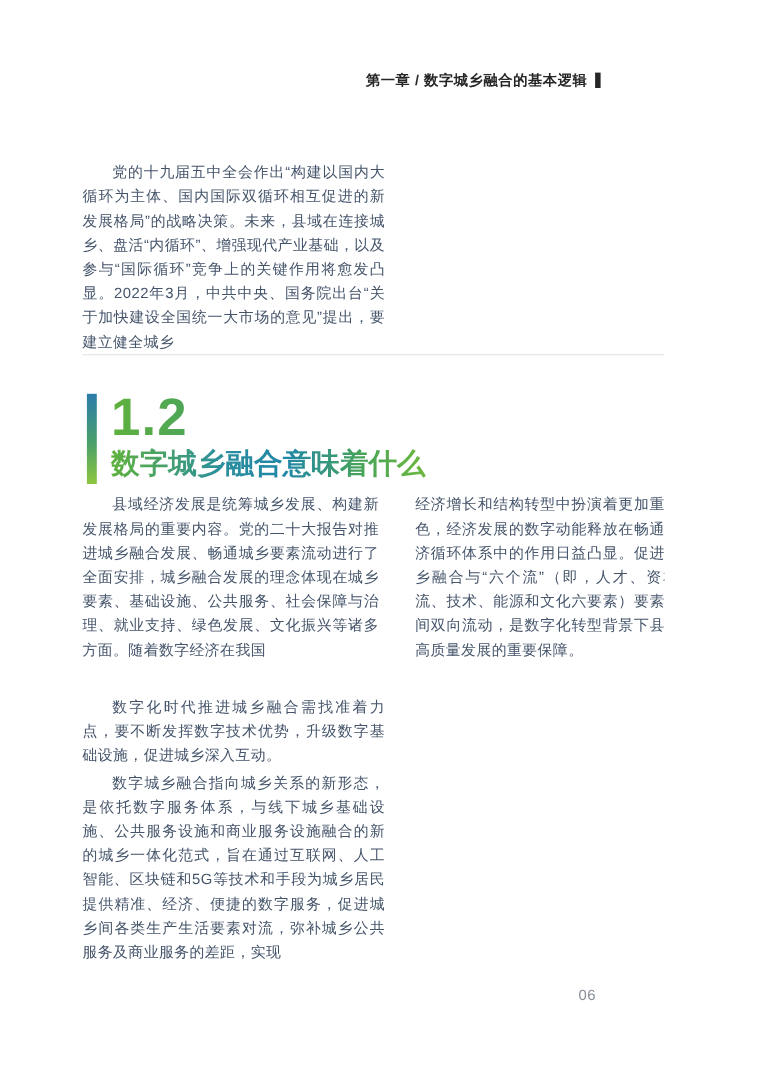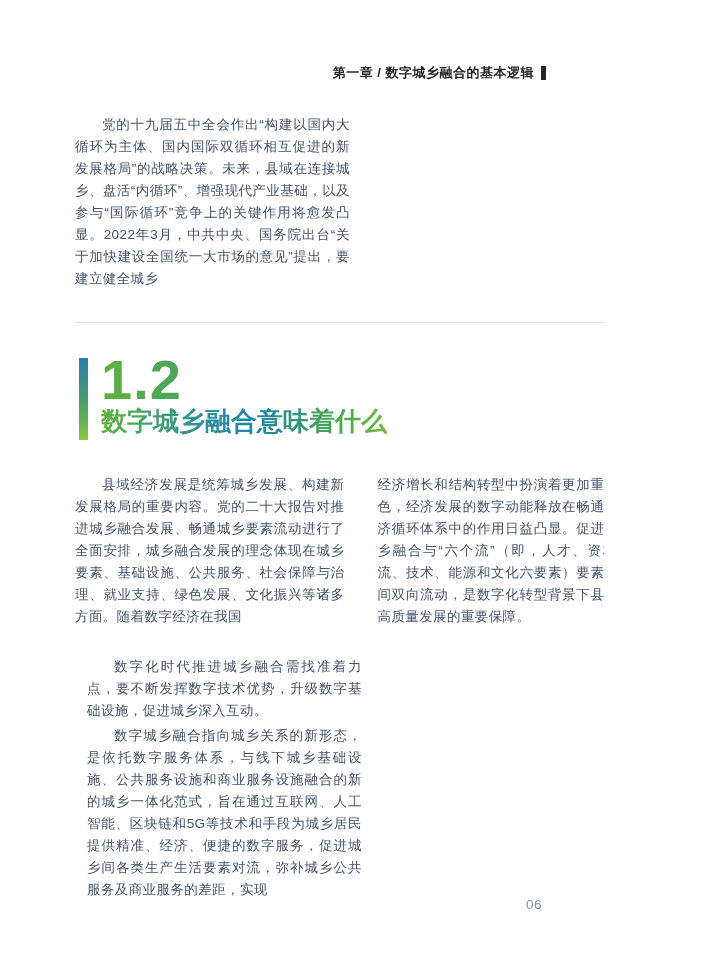--- a/index.html
+++ b/index.html
@@ -50,23 +50,23 @@
   .col p {
     margin: 0 0 3px 0;
     font-size: 13.5px;
     line-height: 22px;
     color: #44546A;
     text-align: justify;
     letter-spacing: 0.4px;
   }
   .col p.indent { text-indent: 2em; }
 
-  .opening        { top: 114px; }
-  .section-intro  { top: 474px; gap: 33px; }
-  .subsection-body{ top: 656px; margin-left: 12px; }
+  .opening        { top: 146px; }
+  .section-intro  { top: 448px; gap: 33px; }
+  .subsection-body{ top: 632px; }
 
   
   .divider {
     position: absolute;
     top: 322px;
     left: 75px;
     width: 572px;
     height: 1px;
     background: #e3e3e3;
   }
@@ -79,21 +79,21 @@
     display: flex;
     align-items: stretch;
     gap: 13px;
   }
   .grad-bar {
     width: 9px;
     height: 82px;
     background: linear-gradient(180deg, #2b7cab 0%, #4ba06a 55%, #8dc63f 100%);
   }
   .section-number {
-    font-size: 56px;
+    font-size: 48px;
     font-weight: 700;
     line-height: 44px;
     letter-spacing: 1px;
     background: linear-gradient(90deg, #5fb13c 0%, #3a9a77 50%, #1f7cab 100%);
     -webkit-background-clip: text;
     background-clip: text;
     -webkit-text-fill-color: transparent;
     color: transparent;
   }
   .section-title {

